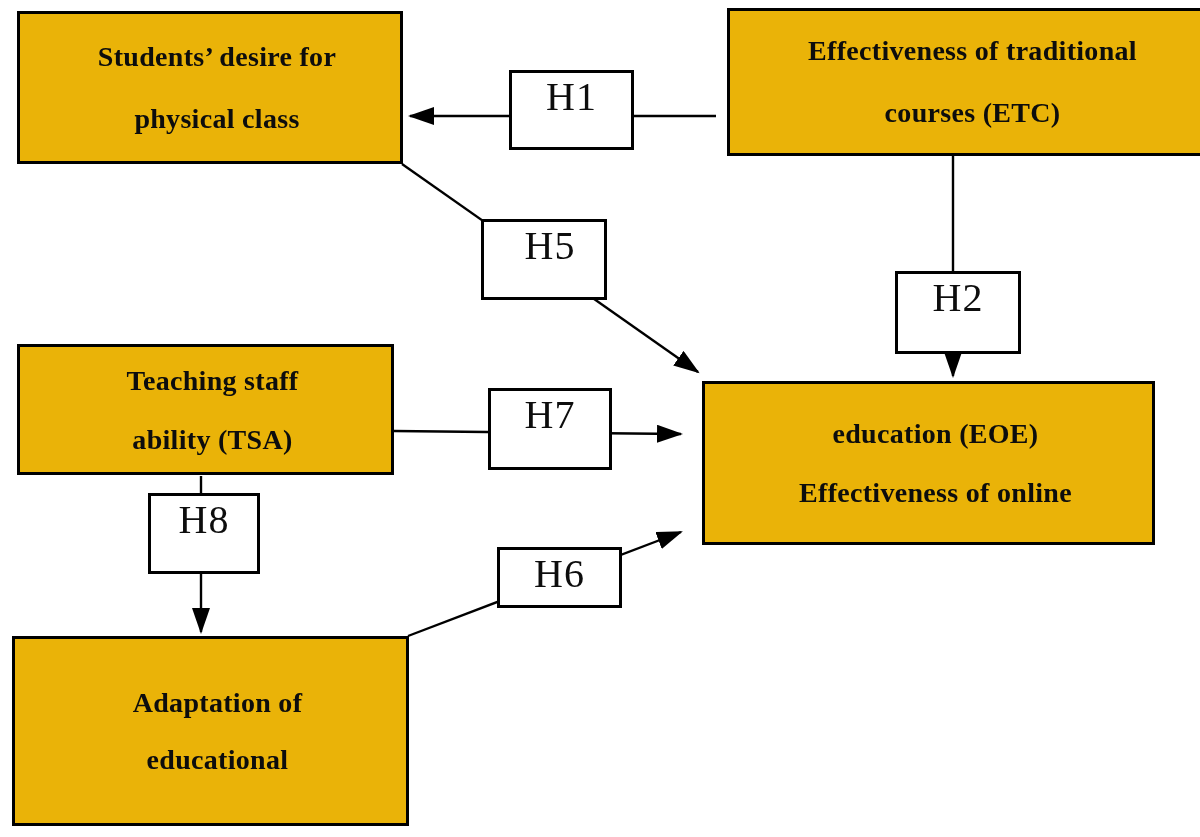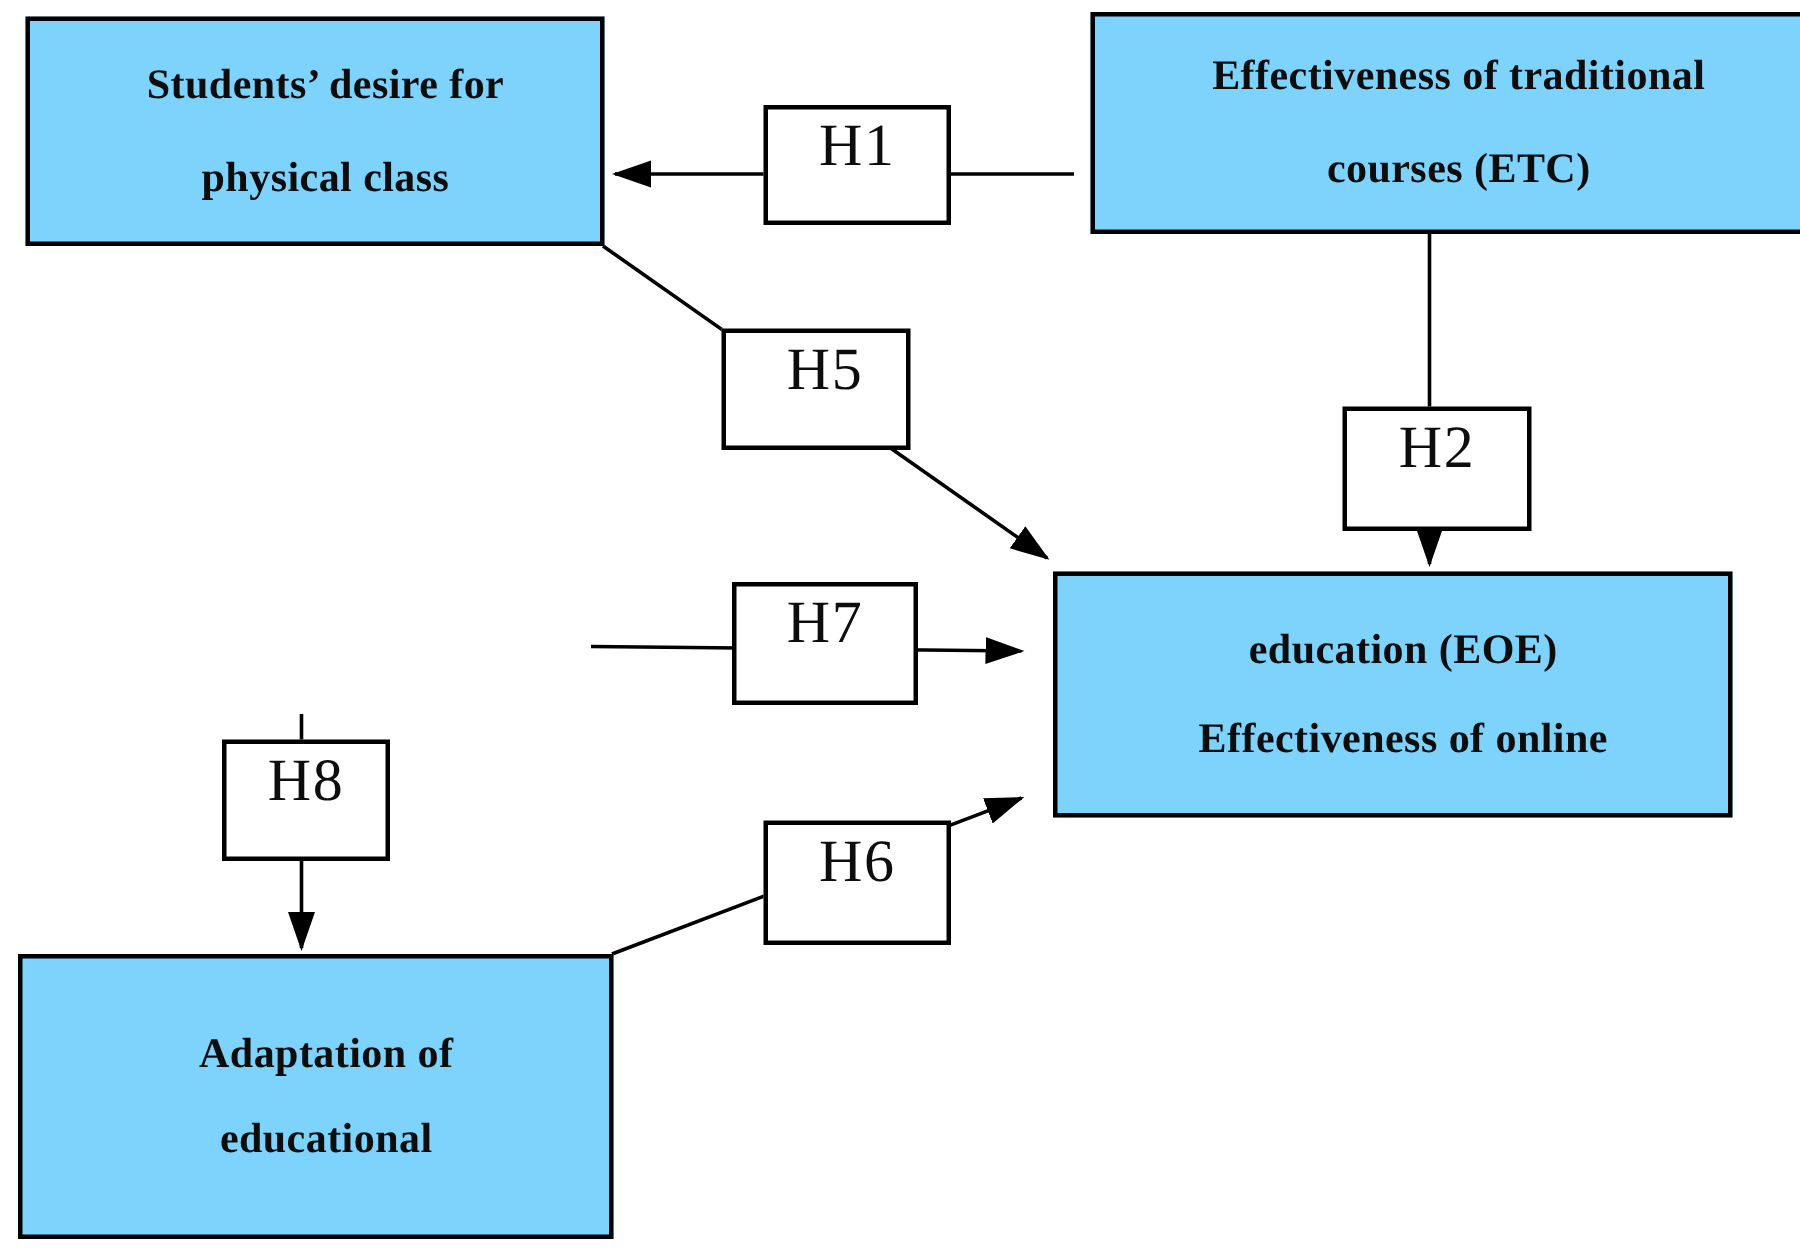--- a/index.html
+++ b/index.html
@@ -20,21 +20,21 @@
     position: absolute;
     left: 0;
     top: 0;
     width: 1200px;
     height: 837px;
   }
   .node {
     position: absolute;
     box-sizing: border-box;
     border: 3px solid #000000;
-    background: #7dd3fc;
+    background: #eab308;
     display: flex;
     flex-direction: column;
     justify-content: center;
     align-items: center;
     text-align: center;
     font-weight: bold;
     font-size: 28px;
     letter-spacing: 0.3px;
     padding-left: 14px;
   }
@@ -62,21 +62,21 @@
   .n-etc  { left: 727px; top: 8px;   width: 477px; height: 148px; }
   .n-tsa  { left: 17px;  top: 344px; width: 377px; height: 131px; }
   .n-eoe  { left: 702px; top: 381px; width: 453px; height: 164px; }
   .n-aei  { left: 12px;  top: 636px; width: 397px; height: 190px; }
   
   .h-h1 { left: 509px; top: 70px;  width: 125px; height: 80px; }
   .h-h2 { left: 895px; top: 239px; width: 126px; height: 83px; margin-top: 32px; }
   .h-h5 { left: 481px; top: 219px; width: 126px; height: 81px; padding-left: 12px; }
   .h-h7 { left: 488px; top: 388px; width: 124px; height: 82px; }
   .h-h8 { left: 148px; top: 493px; width: 112px; height: 81px; }
-  .h-h6 { left: 497px; top: 547px; width: 125px; height: 83px; margin-left: 12px; }
+  .h-h6 { left: 497px; top: 547px; width: 125px; height: 61px; }
 </style>
 </head>
 <body>
 
 <div class="canvas">
 
   <svg class="edges" viewBox="0 0 1200 837" xmlns="http://www.w3.org/2000/svg">
     <defs>
       <marker id="arrow" markerUnits="userSpaceOnUse" markerWidth="28" markerHeight="22" refX="24" refY="9" orient="auto">
         <path d="M0,0 L26,9 L0,18 z" fill="#000000"></path>
@@ -93,20 +93,24 @@
   <div class="node n-sdpc">
     <span class="line">Students’ desire for</span>
     <span class="line">physical class</span>
   </div>
 
   <div class="node n-etc">
     <span class="line">Effectiveness of traditional</span>
     <span class="line">courses (ETC)</span>
   </div>
 
+  <div class="node tight n-tsa">
+    <span class="line">Teaching staff</span>
+    <span class="line">ability (TSA)</span>
+  </div>
 
   <div class="node tight n-eoe">
     <span class="line">education (EOE)</span>
     <span class="line">Effectiveness of online</span>
   </div>
 
   <div class="node aei n-aei">
     <span class="line">Adaptation of</span>
     <span class="line">educational</span>
   </div>

